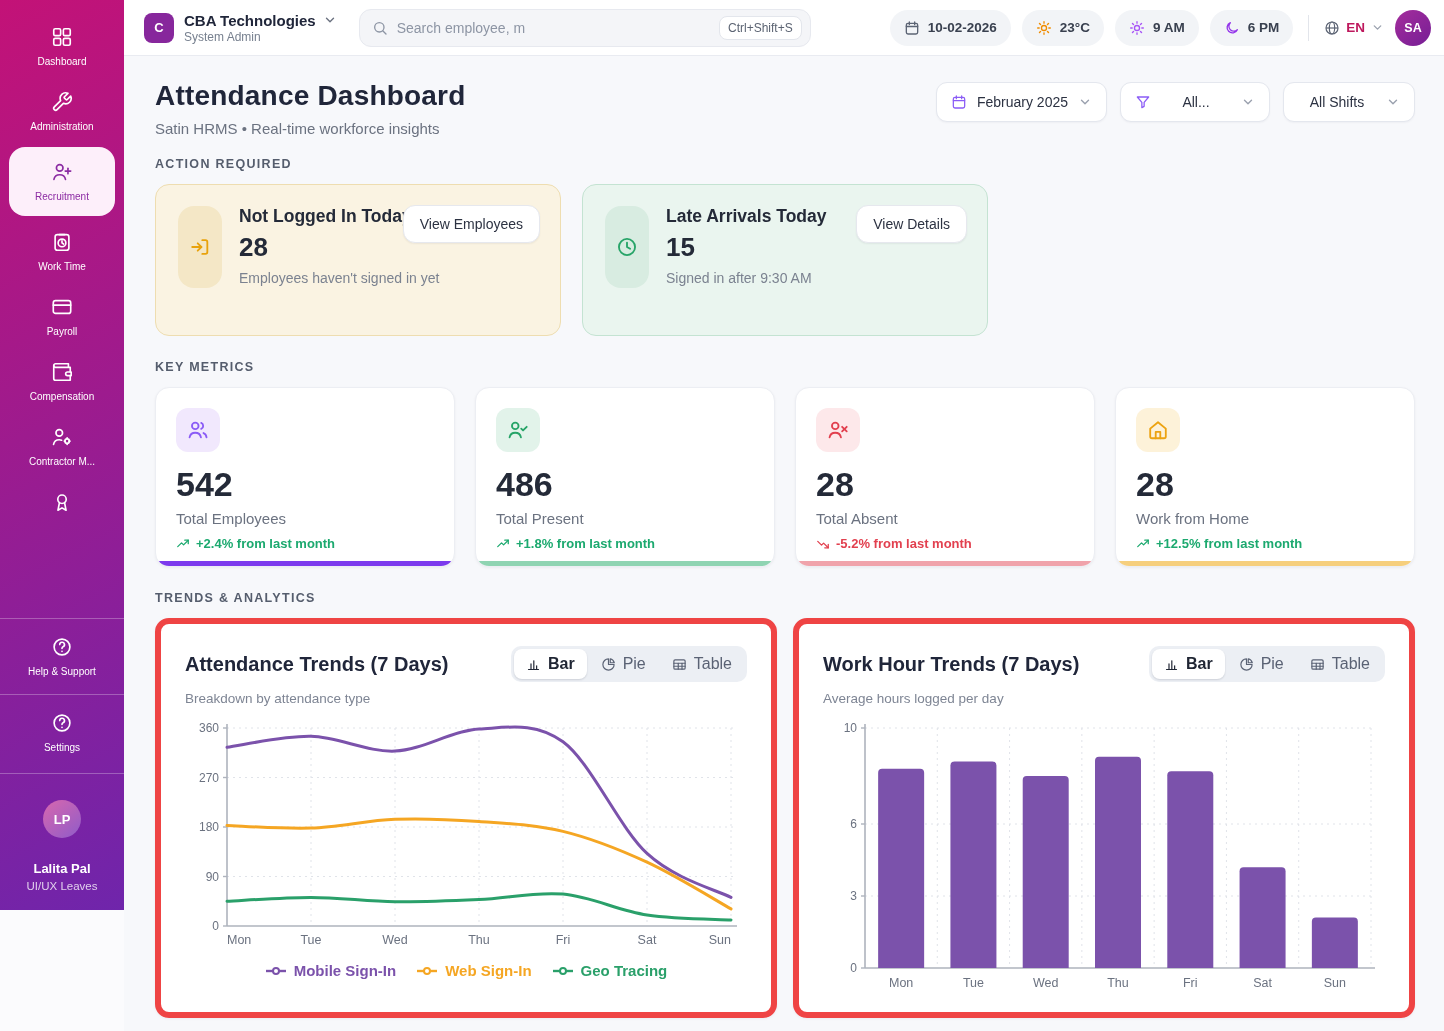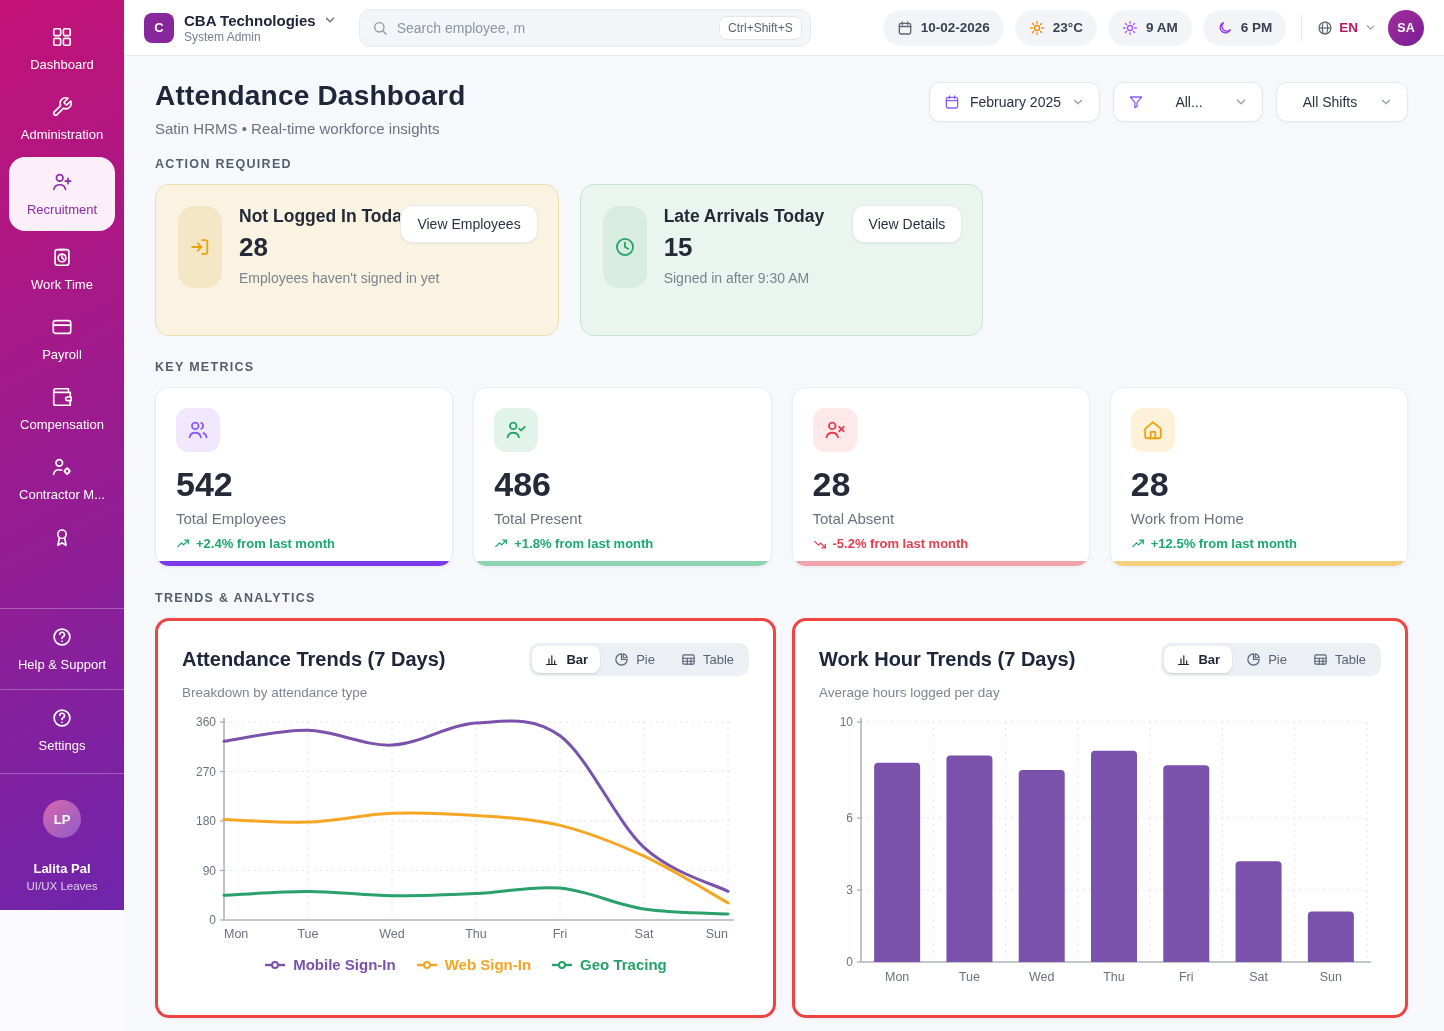--- a/index.html
+++ b/index.html
@@ -10,21 +10,21 @@
   
   .left-col{width:124px;flex:none;background:#fbfbfd}
   .sidebar{height:910px;background:linear-gradient(152deg,#c31277 0%,#9d1b8e 46%,#6f25ab 100%);display:flex;flex-direction:column;color:#fff}
   .logo{height:60px;display:flex;align-items:center;justify-content:center;gap:4px;flex:none}
   .logo-arcs{width:26px;height:30px}
   .logo-text{line-height:1}
   .logo-name{font-size:16px;font-style:italic}
   .logo-name b{font-weight:800}
   .logo-tag{font-size:4.6px;letter-spacing:.8px;margin-top:2px;opacity:.85;text-transform:uppercase}
   .side-nav{flex:1;display:flex;flex-direction:column;padding-top:14px}
-  .nav-item{display:flex;flex-direction:column;align-items:center;gap:6px;padding:9px 2px;margin:3px 9px;border-radius:16px;cursor:pointer;font-size:13px;text-align:center}
+  .nav-item{display:flex;flex-direction:column;align-items:center;gap:6px;padding:9px 2px;margin:3px 9px;border-radius:16px;cursor:pointer;font-size:10px;text-align:center}
   .nav-item svg{width:22px;height:22px}
   .nav-item.active{background:#fdeffa;color:#8c2ba3;padding:14px 2px}
   .nav-item.iconic{margin-bottom:0;padding-bottom:2px}
   .side-div{border:0;border-top:1px solid rgba(255,255,255,.28);margin:8px 0}
   .side-user{padding:12px 6px 18px;text-align:center}
   .side-avatar{width:38px;height:38px;border-radius:50%;margin:6px auto 0;background:linear-gradient(140deg,#d867ae,#8f5cc9);display:flex;align-items:center;justify-content:center;font-size:13px;font-weight:700}
   .side-user-name{font-size:13px;font-weight:700;margin-top:23px}
   .side-user-role{font-size:11.5px;color:rgba(255,255,255,.78);margin-top:4px}
 
   
@@ -76,25 +76,25 @@
   .metric-card{position:relative;background:#fff;border:1px solid #eceef3;border-radius:14px;padding:20px 20px 0;height:180px;box-shadow:0 1px 3px rgba(16,24,40,.05);overflow:hidden}
   .metric-iconbox{width:44px;height:44px;border-radius:12px;display:flex;align-items:center;justify-content:center}
   .metric-iconbox svg{width:22px;height:22px}
   .metric-value{font-size:34px;font-weight:800;margin-top:13px;color:#242a38}
   .metric-label{font-size:15px;color:#6b7280;margin-top:6px}
   .metric-trend{display:flex;align-items:center;gap:6px;font-size:13px;margin-top:9px;font-weight:600}
   .metric-trend svg{width:14px;height:14px}
   .metric-accent{position:absolute;left:0;right:0;bottom:0;height:5px}
 
   .charts-row{display:grid;grid-template-columns:621fr 616fr;gap:16px}
-  .chart-card{background:#fff;border:3px solid #ef4444;border-radius:14px;padding:22px 24px;height:400px;box-shadow:0 1px 3px rgba(16,24,40,.05)}
+  .chart-card{background:#fff;border:6px solid #ef4444;border-radius:14px;padding:22px 24px;height:400px;box-shadow:0 1px 3px rgba(16,24,40,.05)}
   .chart-head{display:flex;justify-content:space-between;align-items:center}
   .chart-title{font-size:20px;font-weight:800;color:#20263a}
   .toggle{background:#eceff4;border-radius:10px;padding:3px;display:flex;gap:2px}
-  .toggle-btn{display:flex;align-items:center;gap:7px;padding:6px 12px;font-size:13px;color:#5a6274;border-radius:8px;cursor:pointer;background:transparent;border:0;font-family:inherit}
+  .toggle-btn{display:flex;align-items:center;gap:7px;padding:6px 12px;font-size:16px;color:#5a6274;border-radius:8px;cursor:pointer;background:transparent;border:0;font-family:inherit}
   .toggle-btn svg{width:15px;height:15px}
   .toggle-btn.active{background:#fff;color:#1f2533;box-shadow:0 1px 2px rgba(16,24,40,.14);font-weight:700}
   .chart-sub{font-size:13.5px;color:#7e8594;margin-top:9px}
   .chart-svg{display:block;margin-top:10px}
   .legend{display:flex;justify-content:center;gap:20px;margin-top:6px;font-size:15px;font-weight:600}
   .legend-item{display:flex;align-items:center;gap:7px}
 </style>
 </head>
 <body>
 

